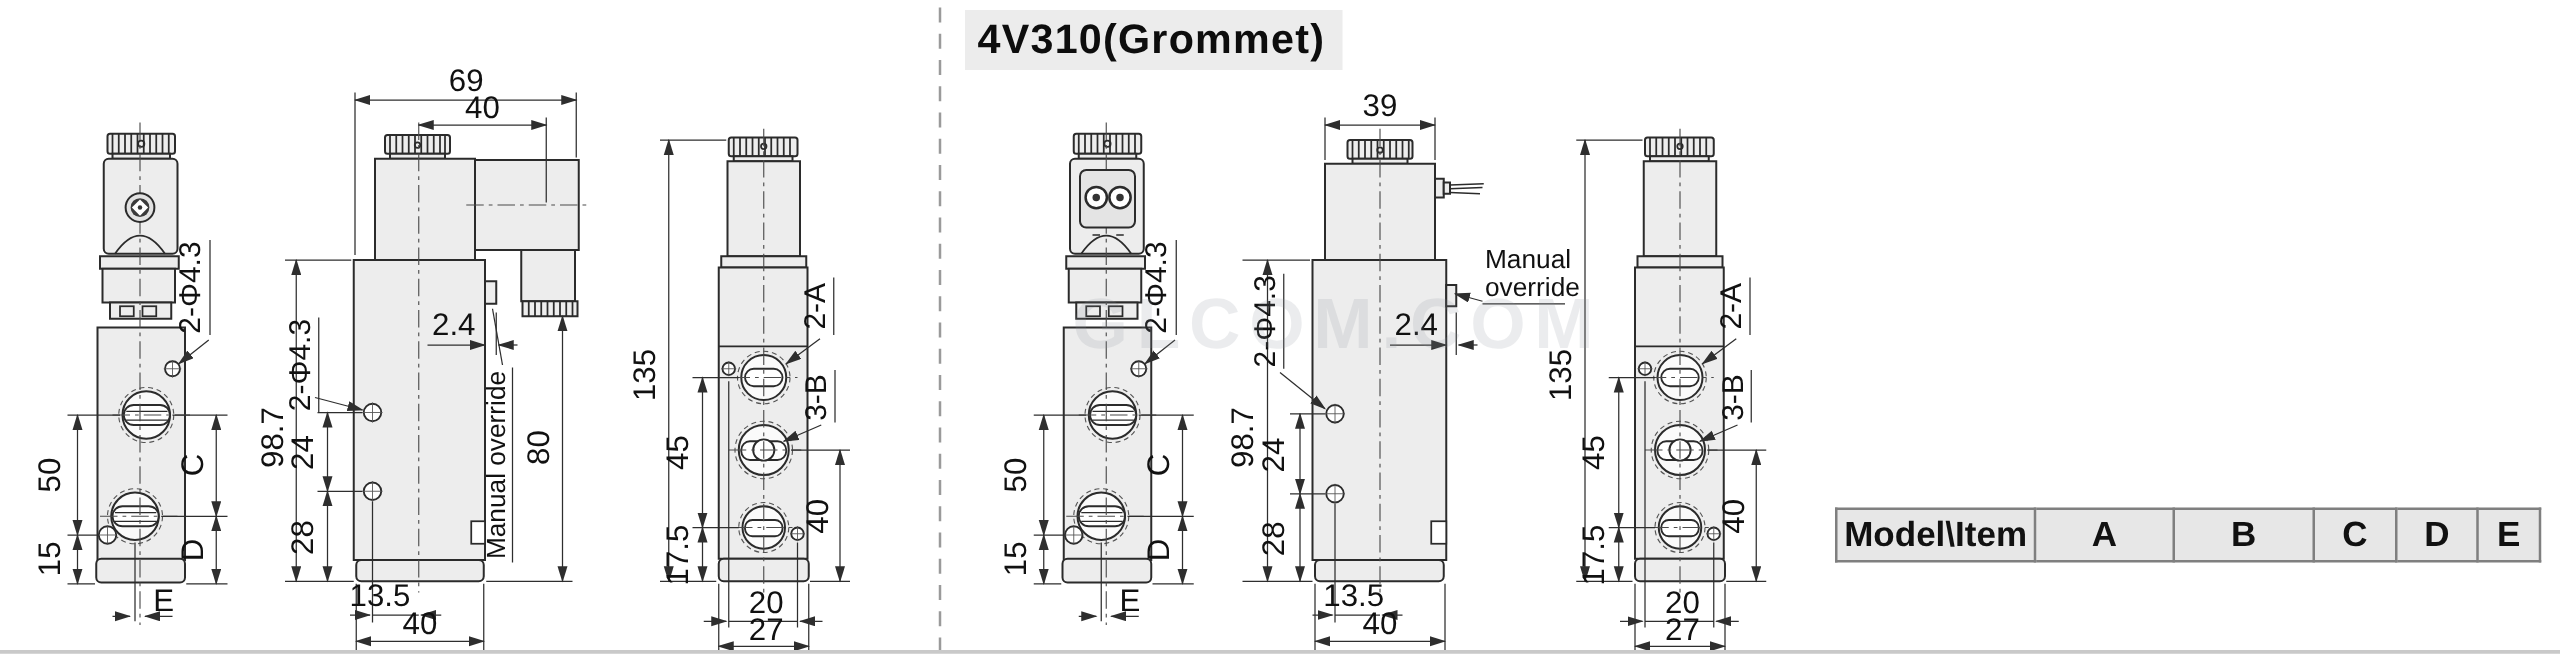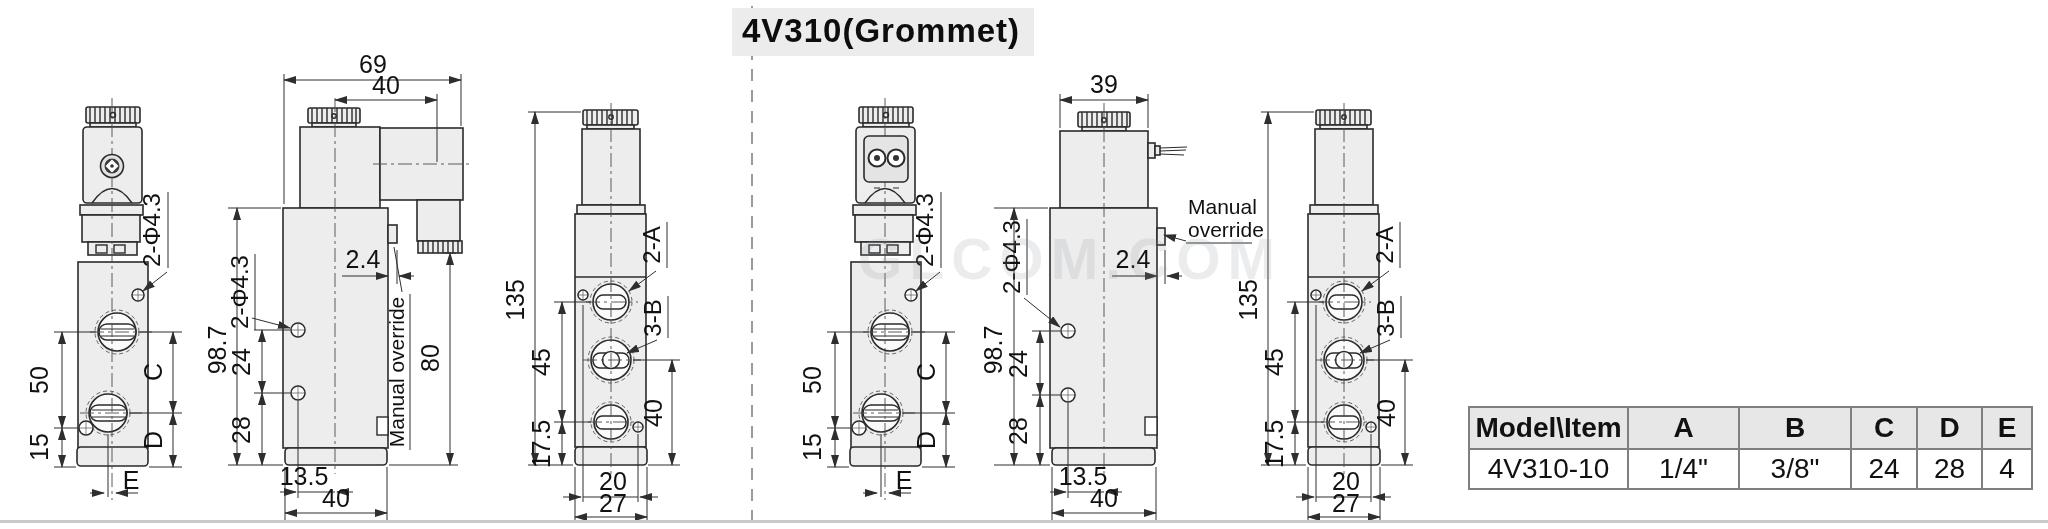--- a/index.html
+++ b/index.html
@@ -337,21 +337,21 @@
       <text class="dimtxt" x="1346" y="512" text-anchor="middle">27</text>
       <text class="lbltxt" x="1393" y="245" text-anchor="middle" transform="rotate(-90 1393 245)">2-A</text>
       <text class="lbltxt" x="1394" y="318" text-anchor="middle" transform="rotate(-90 1394 318)">3-B</text>
     </g>
   </svg>
 
   
   <div class="watermark">GLCOM.COM</div>
 
   
-  <div class="sec-title" style="left:732px;top:8px;">4V310(Grommet)</div>
+  <div class="sec-title" style="left:772px;top:8px;">4V310(Grommet)</div>
 
   
   <table class="spec">
     <colgroup>
       <col style="width:159px">
         <col style="width:111px">
         <col style="width:112px">
       <col style="width:66px">
         <col style="width:65px">
         <col style="width:50px">
@@ -360,25 +360,17 @@
       <tr>
         <th>Model\Item</th>
         <th>A</th>
         <th>B</th>
         <th>C</th>
         <th>D</th>
         <th>E</th>
       </tr>
     </thead>
     <tbody>
-      <tr>
-        <td>4V310-10</td>
-        <td>1/4"</td>
-        <td>3/8"</td>
-        <td>24</td>
-        <td>28</td>
-        <td>4</td>
-      </tr>
     </tbody>
   </table>
 
   <div class="bottom-line"></div>
 </div>
 
 </body></html>

